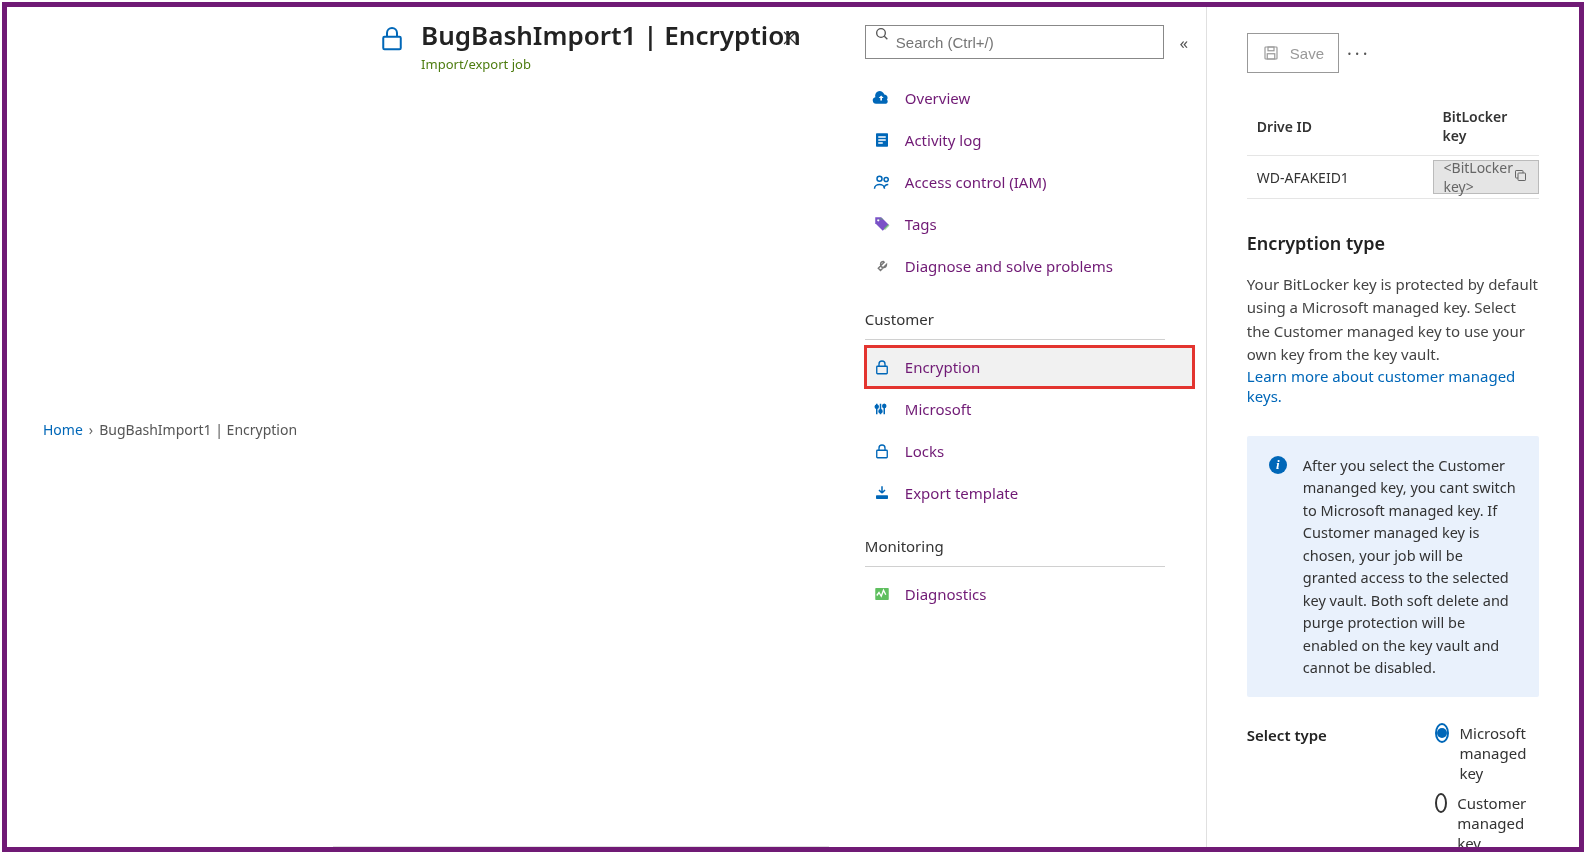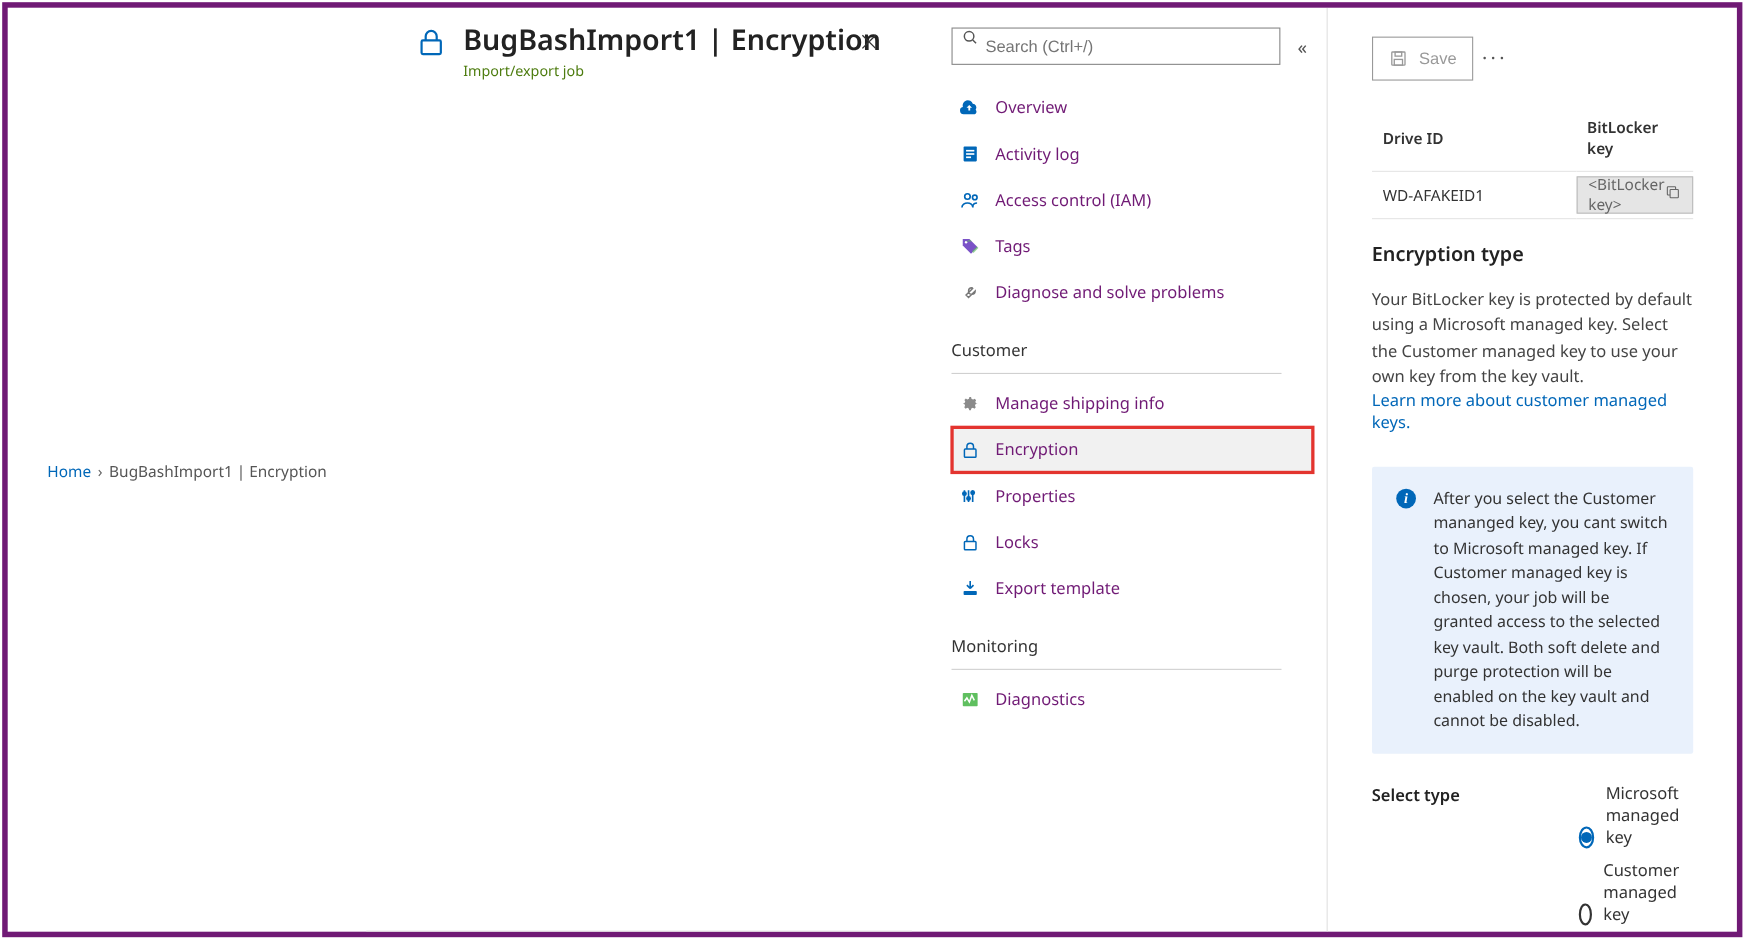--- a/index.html
+++ b/index.html
@@ -34,38 +34,38 @@
     .section-header { font-size:15px; color:#333; font-weight:400; margin: 22px 0 6px 0; padding-bottom:4px; }
     .section-rule { border-bottom:1px solid #d0d0d0; margin-bottom:6px; width:300px;}
 
     .main { flex:1; padding: 26px 40px 0 40px; overflow-y:auto;}
     .toolbar {display:flex; align-items:center; gap:4px; margin-bottom:28px;}
     .save-btn { border:1px solid #999; background:#fff; height:40px; padding:0 14px; display:flex; align-items:center; gap:10px; color:#999; cursor:default; font-size:15px;}
     .more-btn { color:#555; cursor:pointer; font-size:18px; letter-spacing:3px; padding:0 4px;}
 
     h2.section-title { font-size:18px; font-weight:600; color:#222; margin-bottom:18px; }
 
-    .kv-table { width:100%; border-collapse:collapse; margin-bottom:20px;}
+    .kv-table { width:100%; border-collapse:collapse; margin-bottom:32px;}
     .kv-table th { text-align:left; font-weight:600; font-size:14px; color:#333; padding:6px 10px 10px 10px; border-bottom:1px solid #e5e5e5;}
     .kv-table td { padding:8px 10px; border-bottom:1px solid #e5e5e5; color:#333; font-size:14px;}
     .key-cell-wrap { display:flex; align-items:center; border:1px solid #bbb; background:#e5e5e5; height:34px; padding:0 10px; color:#666; font-size:14px;}
     .key-cell-wrap .val { flex:1; }
     .key-cell-wrap .copy { cursor:pointer; color:#666;}
 
     p.descr { font-size:15px; color:#444; line-height:1.55; max-width:1050px;}
     a.link { color:#0067b8; text-decoration:none; font-size:15px;}
 
     .info-box { background:#e9f1fc; border-radius:2px; padding:18px 22px; display:flex; gap:16px; margin:30px 0 26px 0; max-width:1060px;}
     .info-ic { width:18px; height:18px; background:#0067b8; border-radius:50%; color:#fff; display:flex; align-items:center; justify-content:center; font-size:13px; font-weight:700; font-style:italic; font-family:Georgia, serif; flex-shrink:0; margin-top:2px;}
     .info-box p { font-size:14.5px; color:#333; line-height:1.55;}
 
     .form-row { display:flex; align-items:flex-start; margin-bottom:10px;}
     .form-label { width:360px; font-weight:600; color:#222; font-size:15px; padding-top:2px;}
     .radio-group { display:flex; flex-direction:column; gap:10px;}
-    .radio-opt { display:flex; align-items:flex-end; gap:10px; cursor:pointer; font-size:15px; color:#333;}
+    .radio-opt { display:flex; align-items:flex-start; gap:10px; cursor:pointer; font-size:15px; color:#333;}
     .radio-circle { width:20px; height:20px; border-radius:50%; border:2px solid #333; display:flex; align-items:center; justify-content:center;}
     .radio-opt.checked .radio-circle { border-color:#0067b8; }
     .radio-opt.checked .radio-dot { width:10px; height:10px; background:#0067b8; border-radius:50%;}
     
     td.key-cell { padding: 4px 0 4px 0; }
     th.col-drive { width: 270px; }
   </style>
 </head>
 <body>
 
@@ -155,47 +155,39 @@
             <svg width="18" height="18" viewBox="0 0 24 24" fill="none" stroke="currentColor" stroke-width="1.8">
               <path d="M14 6a4 4 0 1 0 4 4l-8 8-3-3 8-8a4 4 0 0 0-1-1z"></path>
             </svg>
           </span>
         <span>Diagnose and solve problems</span>
       </div>
 
       <div class="section-header">Customer</div>
       <div class="section-rule"></div>
 
-      <div class="nav-item">
-        <span class="nav-icon gray">
-            <svg width="18" height="18" viewBox="0 0 24 24" fill="currentColor">
-              <path d="M12 8a4 4 0 1 0 0 8 4 4 0 0 0 0-8zm9 4l-2-.5-.8-2 1-1.8-1.7-1.7-1.8 1-2-.8L13 4h-2l-.5 2-2 .8-1.8-1L5 7.5l1 1.8-.8 2L3 12l2 .5.8 2-1 1.8 1.7 1.7 1.8-1 2 .8.5 2h2l.5-2 2-.8 1.8 1 1.7-1.7-1-1.8.8-2z" opacity=".85"></path>
-            </svg>
-          </span>
-        <span>Manage shipping info</span>
-      </div>
       <div class="nav-item selected">
         <span class="nav-icon">
             <svg width="18" height="18" viewBox="0 0 24 24" fill="none" stroke="currentColor" stroke-width="1.8">
               <rect x="5" y="11" width="14" height="10" rx="1"></rect>
               <path d="M8 11V8a4 4 0 1 1 8 0v3"></path>
             </svg>
           </span>
         <span>Encryption</span>
       </div>
       <div class="nav-item">
         <span class="nav-icon">
             <svg width="18" height="18" viewBox="0 0 24 24" stroke="currentColor" stroke-width="2" fill="none">
               <path d="M5 5v14M10 5v14M15 5v14"></path>
               <circle cx="5" cy="9" r="2" fill="currentColor"></circle>
               <circle cx="10" cy="15" r="2" fill="currentColor"></circle>
               <circle cx="15" cy="8" r="2" fill="currentColor"></circle>
             </svg>
           </span>
-        <span>Properties</span>
+        <span>Microsoft</span>
       </div>
       <div class="nav-item">
         <span class="nav-icon">
             <svg width="18" height="18" viewBox="0 0 24 24" fill="none" stroke="currentColor" stroke-width="1.8">
               <rect x="5" y="11" width="14" height="10" rx="1"></rect>
               <path d="M8 11V8a4 4 0 1 1 8 0v3"></path>
             </svg>
           </span>
         <span>Locks</span>
       </div>

